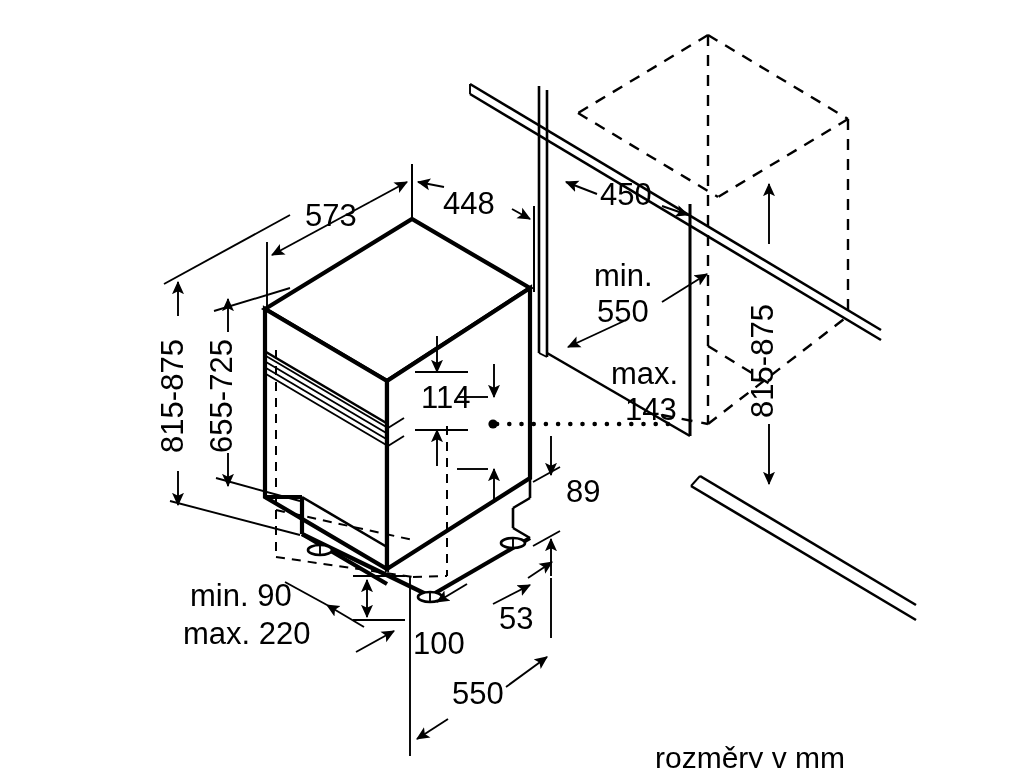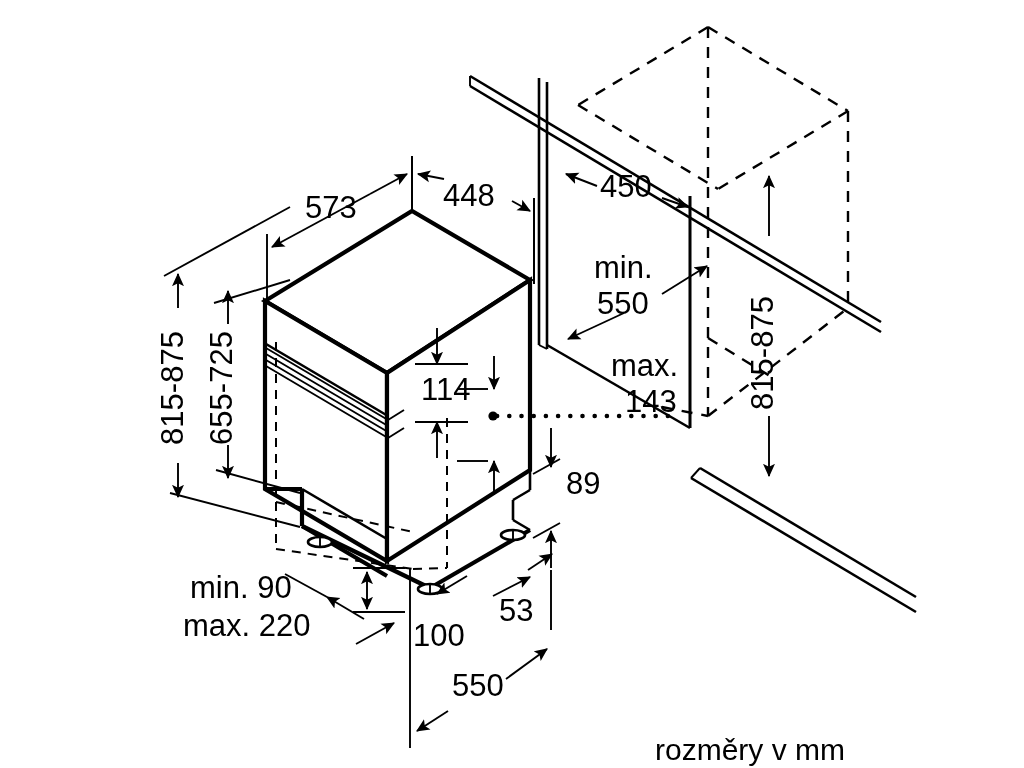--- a/index.html
+++ b/index.html
@@ -10,21 +10,21 @@
   body {
     width: 1024px;
     height: 768px;
     font-family: "Liberation Sans", sans-serif;
     position: relative;
     overflow: hidden;
   }
   #drawing-root {
     position: absolute;
     left: 0;
-    top: 8px;
+    top: 16px;
     width: 1024px;
     height: 553px;
     border-radius: 25px;
   }
   svg#dwg {
     display: block;
     width: 1024px;
     height: 768px;
   }
   .dim-text {

